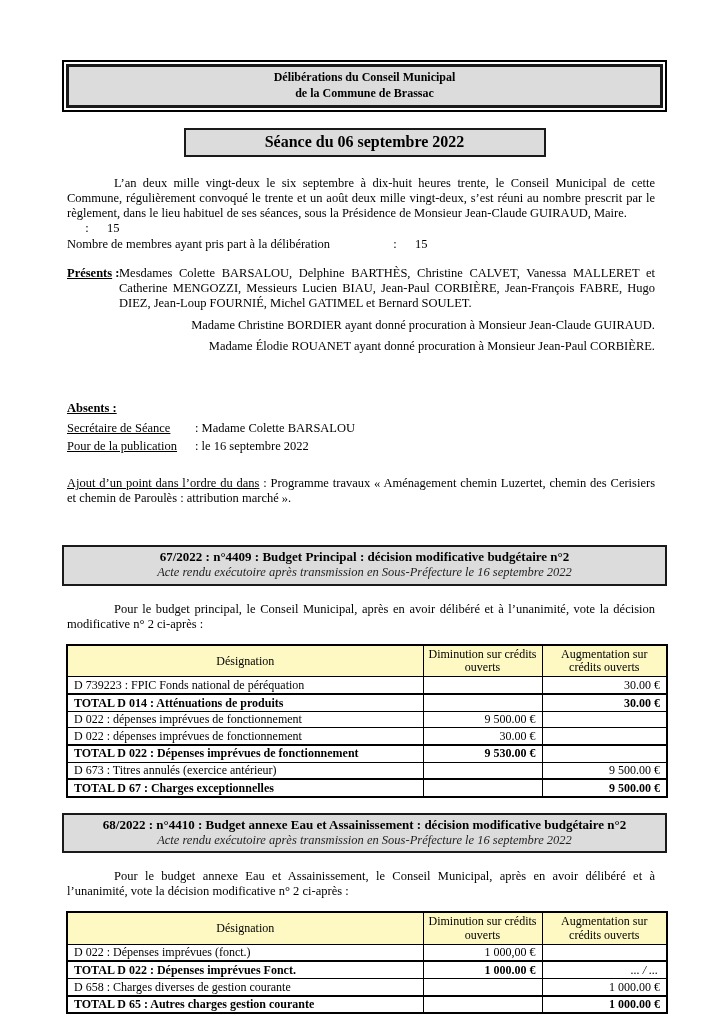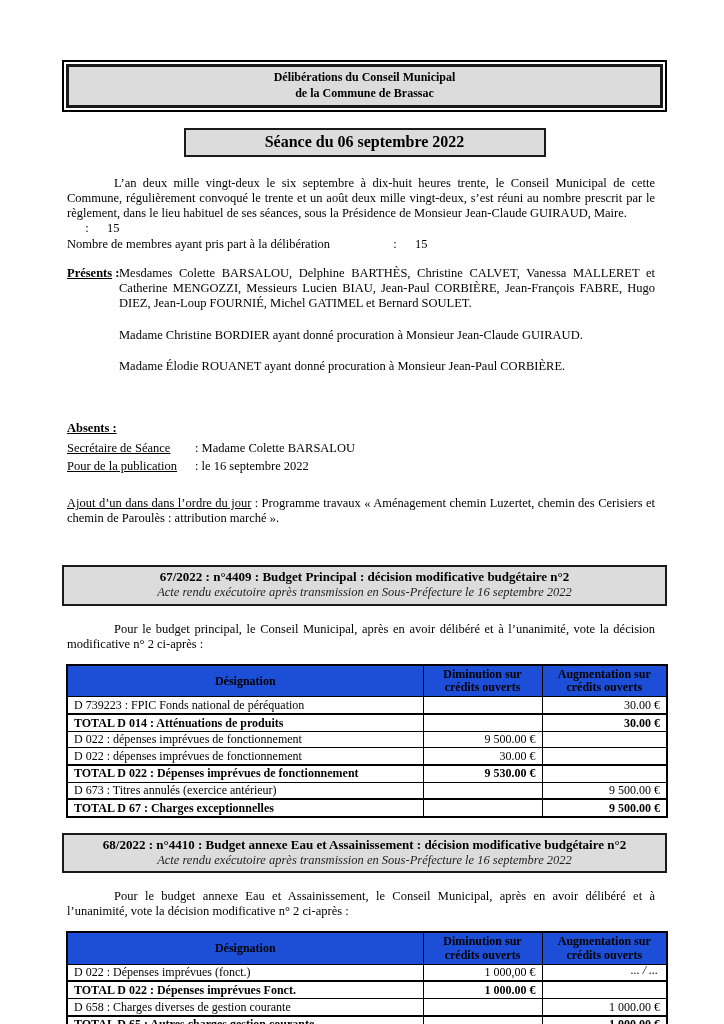--- a/index.html
+++ b/index.html
@@ -33,21 +33,21 @@
   .member-label { width:308px; flex:none; }
   .member-sep { width:40px; flex:none; text-align:center; }
   .member-value { flex:none; }
 
   .hang { display:flex; margin:0 12px 0 5px; }
   .hang-label { flex:none; width:52px; white-space:nowrap; }
   .hang-body { flex:1; text-align:justify; }
   .presents { margin-top:14px; }
   .u  { text-decoration:underline; }
   .b  { font-weight:bold; }
-  .proxy { margin:16px 12px 0 57px; }
+  .proxy { margin:6px 12px 0 57px;text-align:right; }
 
   .absents { margin-top:47px; }
   .kv-row { display:flex; margin:2px 12px 0 5px; }
   .kv-label { flex:none; width:128px; text-decoration:underline; }
   .kv-value { flex:1; }
   .secretary-row { margin-top:5px; }
 
   .order { margin-top:22px; }
 
   .delib-box {
@@ -62,21 +62,21 @@
   table.budget {
     margin:12px 0 0 4px; width:600px; border-collapse:collapse;
     table-layout:fixed; font-size:12px;
   }
   table.budget th, table.budget td {
     border:1px solid #000; padding:0.5px 6px; vertical-align:middle;
     overflow:hidden; white-space:nowrap;
   }
   table.budget { border:2px solid #000; }
   table.budget th {
-    background:#1d4ed8; font-weight:bold; text-align:center;
+    background:#fef9c3; font-weight:normal; text-align:center;
     white-space:normal; line-height:1.1; padding:2px 4px; font-size:12px;
   }
   td.desig { text-align:left; padding-left:4px; }
   td.amount { text-align:right; padding-right:7px; }
   tr.total td { font-weight:bold; border-top-width:2px; }
   col.c1 { width:356px; } col.c2 { width:119px; } col.c3 { width:125px; }
 
   .page-footer {
     position:absolute; right:66px; bottom:46px;
     font-style:italic; font-size:12px;
@@ -121,21 +121,21 @@
 
     <div class="kv-row secretary-row">
       <span class="kv-label">Secrétaire de Séance</span>
       <span class="kv-value">: Madame Colette BARSALOU</span>
     </div>
     <div class="kv-row">
       <span class="kv-label">Pour de la publication</span>
       <span class="kv-value">: le 16 septembre 2022</span>
     </div>
 
-    <p class="body-text order"><span class="u">Ajout d’un dans dans l’ordre du jour</span><span> : Programme travaux « Aménagement chemin Luzertet, chemin des Cerisiers et chemin de Paroulès : attribution marché ».</span></p>
+    <p class="body-text order"><span class="u">Ajout d’un point dans l’ordre du dans</span><span> : Programme travaux « Aménagement chemin Luzertet, chemin des Cerisiers et chemin de Paroulès : attribution marché ».</span></p>
 
     <div class="delib-box">
       <div class="delib-title">67/2022 : n°4409 : Budget Principal : décision modificative budgétaire n°2</div>
       <div class="delib-subtitle">Acte rendu exécutoire après transmission en Sous-Préfecture le 16 septembre 2022</div>
     </div>
     <p class="body-text indent delib-body">Pour le budget principal, le Conseil Municipal, après en avoir délibéré et à l’unanimité, vote la décision modificative n° 2 ci-après :</p>
 
     <table class="budget">
       <colgroup>
           <col class="c1">

